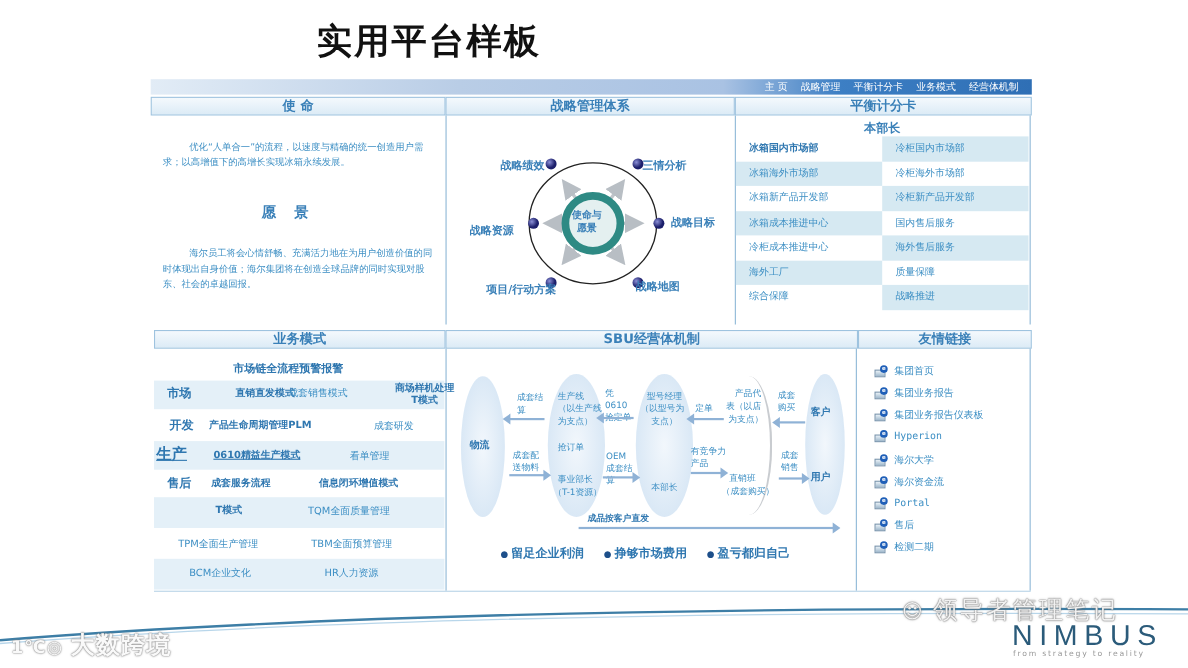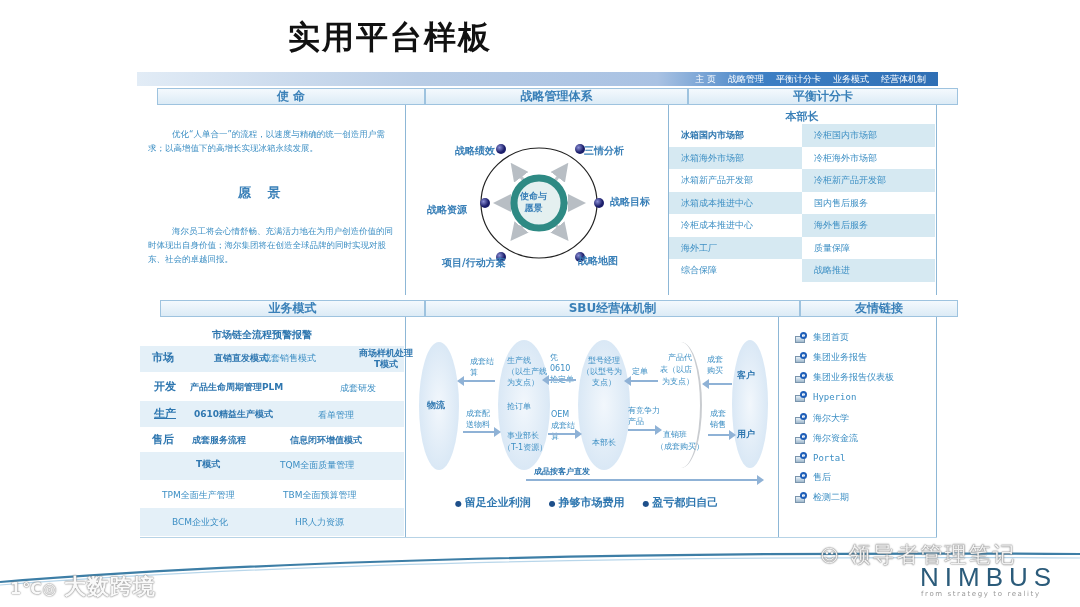--- a/index.html
+++ b/index.html
@@ -4,21 +4,21 @@
 <style>
   * { box-sizing: border-box; margin: 0; padding: 0; }
   body { width: 1080px; height: 607px; background: #ffffff; position: relative; overflow: hidden;
          font-family: "DejaVu Sans", "Liberation Sans", sans-serif; color: #3a7fb5; }
   .slide-title { position: absolute; left: 288px; top: 16px; font-size: 32px; font-weight: bold; color: #111; letter-spacing: 2px; }
   .navbar { position: absolute; left: 0; top: 0; width: 801px; height: 14px;
             background: linear-gradient(90deg, #e2ecf6 0%, #b9cde6 35%, #a9c2e3 65%, #3d7fc4 78%, #2f6fb5 100%);
             display: flex; justify-content: flex-end; align-items: center; padding-right: 12px; gap: 12px; }
   .navbar span { font-size: 9px; color: #ffffff; white-space: nowrap; cursor: pointer; }
   .sec-head { position: absolute; height: 17px; background: linear-gradient(#f4f9fd, #dcebf6); border: 1px solid #9ec3df;
-              font-size: 12px; font-weight: bold; color: #3a80b8; text-align: center; line-height: 15px; margin-left: 20px; }
+              font-size: 12px; font-weight: bold; color: #3a80b8; text-align: center; line-height: 15px; }
   .vline { position: absolute; width: 1px; background: #8db7d6; }
   .hline { position: absolute; height: 1px; background: #8db7d6; }
   .mission-text { position: absolute; font-size: 8.5px; line-height: 14px; color: #3d8fc4; }
   .vision-head { position: absolute; font-size: 13px; font-weight: bold; color: #3a80b8; letter-spacing: 6px; }
   
   .wheel-label { position: absolute; font-size: 10px; font-weight: bold; color: #3a80b8; white-space: nowrap; }
   
   .bsc-title { position: absolute; left: 530px; top: 110px; width: 270px; text-align: center; font-size: 11px; font-weight: bold; color: #3a80b8; }
   .bsc-grid { position: absolute; left: 669px; top: 124px; width: 266px; display: grid; grid-template-columns: 133px 133px; }
   .bsc-cell { height: 22.5px; font-size: 9px; color: #3d8fc4; padding-left: 12px; line-height: 22px; white-space: nowrap; }
@@ -149,22 +149,22 @@
   <div class="bm-cell b" style="left:50px;top:7px;margin-left:24px;">直销直发模式</div>
   <div class="bm-cell" style="left:122px;top:7px;">成套销售模式</div>
   <div class="bm-cell b" style="left:216px;top:2px;width:60px;white-space:normal;text-align:center;">商场样机处理T模式</div>
 </div>
 <div class="bm-row" style="top:374px;">
   <div class="bm-cell big" style="left:14px;top:7px;font-size:11px;">开发</div>
   <div class="bm-cell b" style="left:50px;top:8px;">产品生命周期管理PLM</div>
   <div class="bm-cell" style="left:200px;top:9px;">成套研发</div>
 </div>
 <div class="bm-row shade" style="top:401px;">
-  <div class="bm-cell big" style="left:14px;top:7px;font-size:11px;text-decoration:underline;">生产</div>
-  <div class="bm-cell b" style="left:54px;top:8px;">0610精益生产模式</div>
+  <div class="bm-cell big" style="left:2px;top:7px;font-size:14px;text-decoration:underline;">生产</div>
+  <div class="bm-cell b" style="left:54px;top:8px;text-decoration:underline;">0610精益生产模式</div>
   <div class="bm-cell" style="left:178px;top:9px;">看单管理</div>
 </div>
 <div class="bm-row" style="top:428px;">
   <div class="bm-cell big" style="left:12px;top:6px;font-size:11px;">售后</div>
   <div class="bm-cell b" style="left:52px;top:7px;">成套服务流程</div>
   <div class="bm-cell b" style="left:150px;top:7px;">信息闭环增值模式</div>
 </div>
 <div class="bm-row shade" style="top:452px;height:28px;">
   <div class="bm-cell b" style="left:56px;top:7px;">T模式</div>
   <div class="bm-cell" style="left:140px;top:8px;">TQM全面质量管理</div>

